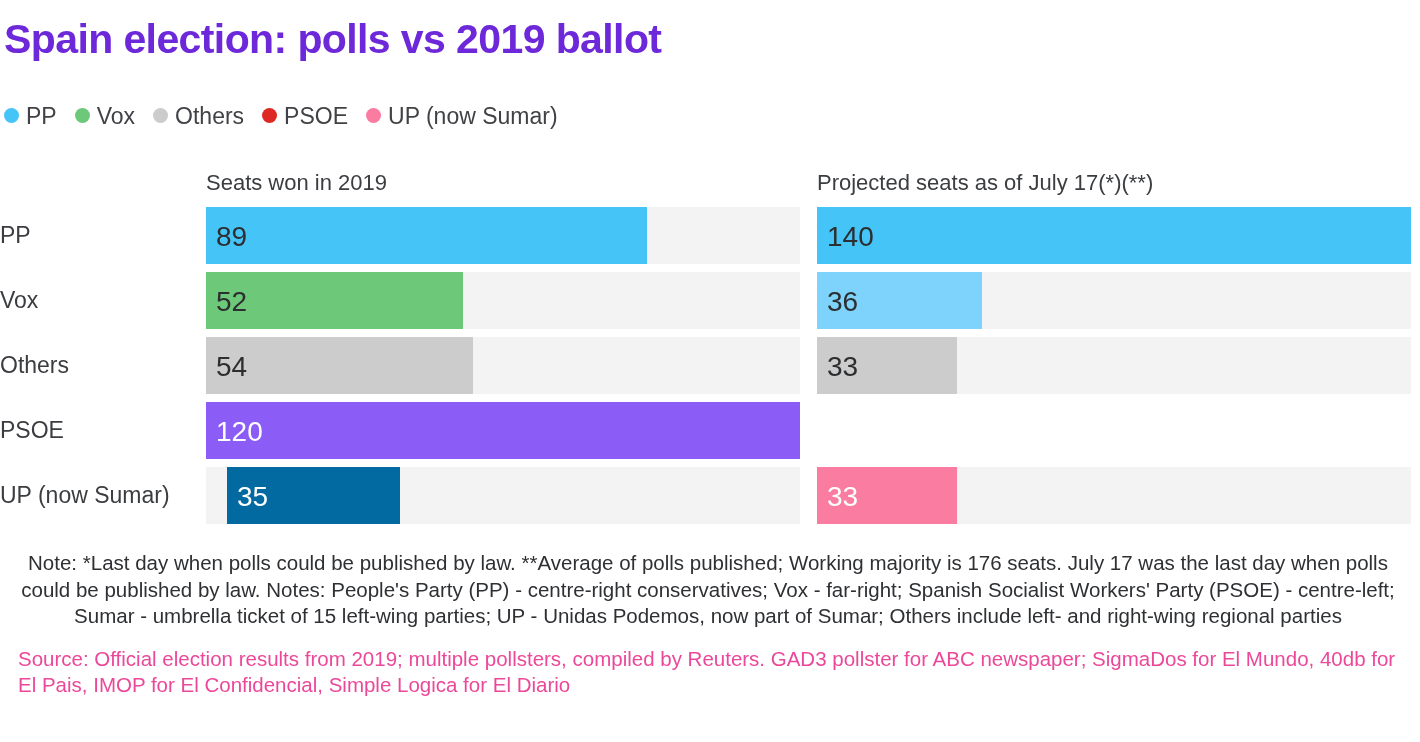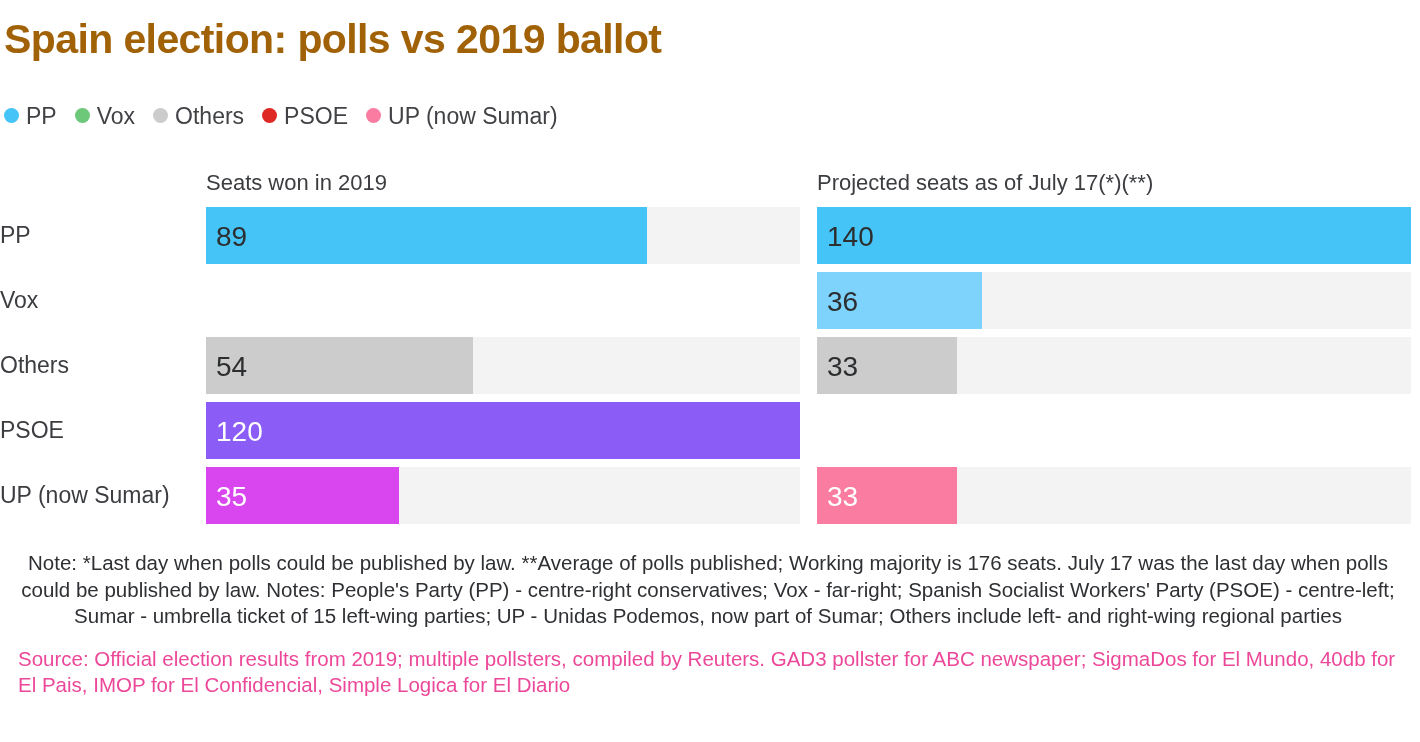--- a/index.html
+++ b/index.html
@@ -18,21 +18,21 @@
   }
 
   
   .title {
     position: absolute;
     left: 4px;
     top: 16px;
     font-size: 41px;
     font-weight: 700;
     letter-spacing: -0.6px;
-    color: #a16207;
+    color: #6d28d9;
     white-space: nowrap;
     font-stretch: condensed;
   }
 
   
   .legend {
     position: absolute;
     left: 4px;
     top: 104px;
     display: flex;
@@ -200,20 +200,25 @@
           </div>
         </div>
         <div class="track right">
           <div class="bar" style="width: 594px; background: rgb(69, 196, 248);">
             <span class="bar-value dark">140</span>
           </div>
         </div>
       </div>
       <div class="row">
         <div class="row-label">Vox</div>
+        <div class="track left">
+          <div class="bar" style="width: 257px; background: rgb(110, 200, 122);">
+            <span class="bar-value dark">52</span>
+          </div>
+        </div>
         <div class="track right">
           <div class="bar" style="width: 165px; background: #7dd3fc; align-items: center;">
             <span class="bar-value dark">36</span>
           </div>
         </div>
       </div>
       <div class="row">
         <div class="row-label">Others</div>
         <div class="track left">
           <div class="bar" style="width: 267px; background: rgb(204, 204, 204);">
@@ -230,21 +235,21 @@
         <div class="row-label">PSOE</div>
         <div class="track left">
           <div class="bar" style="width: 594px; background: #8b5cf6;">
             <span class="bar-value light">120</span>
           </div>
         </div>
       </div>
       <div class="row">
         <div class="row-label">UP (now Sumar)</div>
         <div class="track left">
-          <div class="bar" style="width: 193px; background: #d946ef;">
+          <div class="bar" style="width: 173px; background: #0369a1; margin-left: 21px;">
             <span class="bar-value light">35</span>
           </div>
         </div>
         <div class="track right">
           <div class="bar" style="width: 140px; background: rgb(250, 124, 160);">
             <span class="bar-value light">33</span>
           </div>
         </div>
       </div>
     </div>

